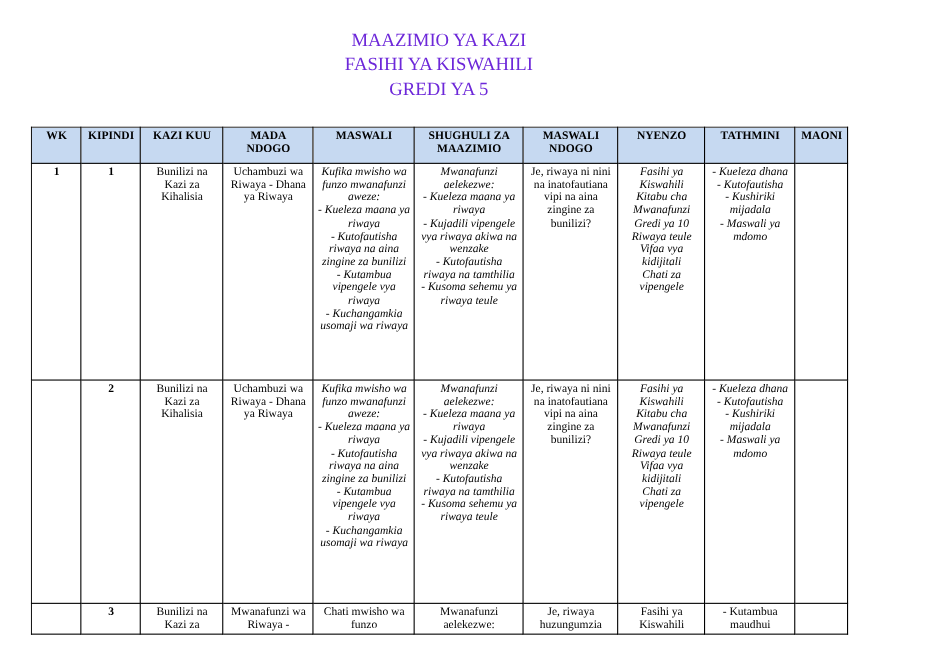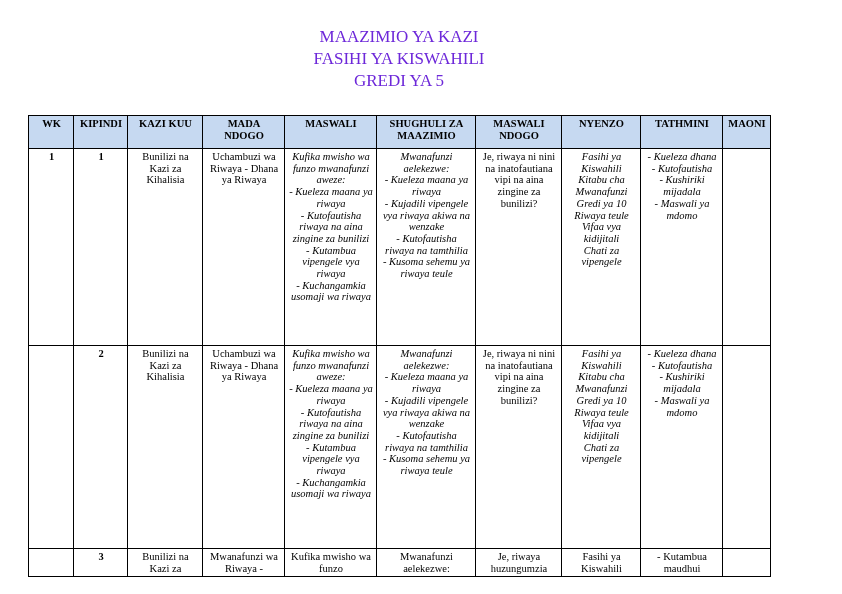--- a/index.html
+++ b/index.html
@@ -146,21 +146,21 @@
 - Kutofautisha
 - Kushiriki mijadala
 - Maswali ya mdomo</td>
           <td></td>
         </tr>
         <tr class="row-3">
           <td class="cell-num"></td>
           <td class="cell-num">3</td>
           <td>Bunilizi na Kazi za</td>
           <td>Mwanafunzi wa Riwaya -</td>
-          <td>Kufika mwisho wa funzo</td>
+          <td>Chati mwisho wa funzo</td>
           <td>Mwanafunzi aelekezwe:</td>
           <td>Je, riwaya huzungumzia</td>
           <td>Fasihi ya Kiswahili</td>
           <td>- Kutambua maudhui</td>
           <td></td>
         </tr>
       </tbody>
     </table>
   </div>
 

